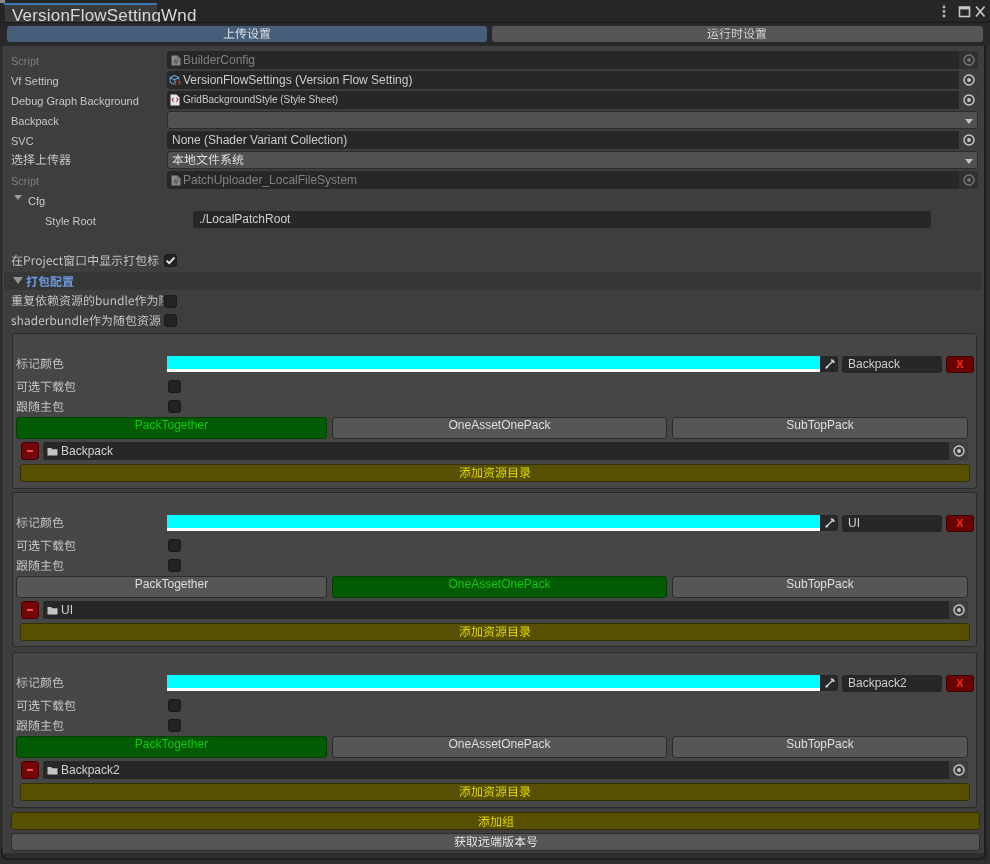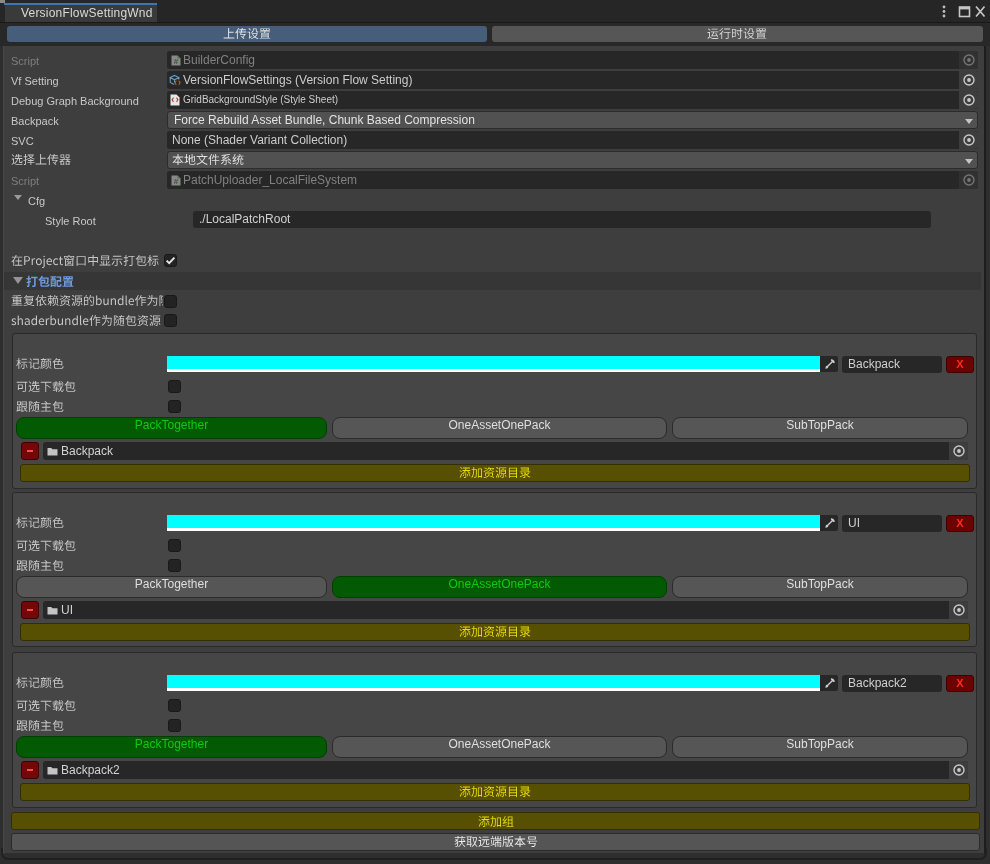--- a/index.html
+++ b/index.html
@@ -4,35 +4,35 @@
 html,body{width:990px;height:864px;overflow:hidden;background:#2E2E2E;font-family:"Liberation Sans",sans-serif;}
 .abs{position:absolute}
 .lbl{position:absolute;font-size:11px;color:#C8C8C8;height:14px;line-height:14px;white-space:nowrap}
 .objf{position:absolute;background:#272727;border-radius:3px;height:18px}
 .picker{position:absolute;right:0;top:0;width:19px;height:100%;background:#3D3D3D;border-radius:0 3px 3px 0}
 .drop{position:absolute;background:#515151;border-radius:3px;height:18px;border:1px solid #2C2C2C}
 .drop .txt{position:absolute;left:6px;font-size:12px;color:#E2E2E2;line-height:16px;white-space:nowrap}
 .caret{position:absolute;right:4px;top:7px;width:0;height:0;border-left:4.5px solid transparent;border-right:4.5px solid transparent;border-top:5.5px solid #C4C4C4}
 .cb{position:absolute;width:13px;height:13px;background:#232323;border:1px solid #191919;border-radius:3px}
 .gbox{position:absolute;left:12px;width:965px;background:#464646;border:1px solid #292929;border-radius:3px}
-.btn{position:absolute;height:22px;background:#565656;border:1px solid #2B2B2B;border-radius:8px;font-size:12px;color:#DFDFDF;text-align:center;line-height:15px}
+.btn{position:absolute;height:22px;background:#565656;border:1px solid #2B2B2B;border-radius:3px;font-size:12px;color:#DFDFDF;text-align:center;line-height:15px}
 .btn.sel{background:#025B02;border-color:#013F01;color:#10C810}
 .olive{position:absolute;height:18px;background:#575003;border:1px solid #332F00;border-radius:3px}
 .xbtn{position:absolute;width:28px;height:17px;background:#6B0303;border:1px solid #400000;border-radius:3px;color:#FF2B20;font-size:11px;font-weight:bold;text-align:center;line-height:15px}
 .minus{position:absolute;width:18px;height:18px;background:#740808;border:1px solid #430000;border-radius:3px}
 .minus i{position:absolute;left:5px;top:7px;width:6px;height:2px;background:#FF4A4A}
 .tfield{position:absolute;background:#272727;border-radius:3px;height:17px}
 .tfield .txt{position:absolute;left:6px;font-size:12px;color:#CFCFCF;line-height:17px;white-space:nowrap}
 </style></head><body>
 
 <div class="abs" style="left:0;top:0;width:990px;height:22px;background:#262626"></div>
 <div class="abs" style="left:0;top:0;width:5px;height:3px;background:#8A8A8A"></div>
 <div class="abs" style="left:4px;top:3px;width:153px;height:2px;background:#3B76B5"></div>
 <div class="abs" style="left:5px;top:5px;width:152px;height:17px;background:#3A3A3A"></div>
-<div class="abs" style="left:21px;top:6px;font-size:12px;color:#D9D9D9;letter-spacing:0.2px">VersionFlowSettingWnd</div>
+<div class="abs" style="left:12px;top:6px;font-size:17px;color:#D9D9D9;letter-spacing:0.2px">VersionFlowSettingWnd</div>
 <svg class="abs" style="left:938px;top:4px" width="50" height="15" viewBox="0 0 50 15">
 <circle cx="6" cy="3" r="1.4" fill="#BDBDBD"></circle>
     <circle cx="6" cy="7.5" r="1.4" fill="#BDBDBD"></circle>
     <circle cx="6" cy="12" r="1.4" fill="#BDBDBD"></circle>
 <rect x="21.5" y="3" width="10" height="9.5" fill="none" stroke="#C6C6C6" stroke-width="1.6"></rect>
 <rect x="21.5" y="3" width="10" height="2.4" fill="#C6C6C6"></rect>
 <path d="M38 2.5 L46.5 12.5 M46.5 2.5 L38 12.5" stroke="#C6C6C6" stroke-width="1.7" fill="none"></path>
 </svg>
 <div class="abs" style="left:0;top:22px;width:990px;height:24px;background:#282828;border-top:1px solid #191919"></div>
 <div class="abs" style="left:7px;top:26px;width:480px;height:16px;background:#465E7A;border-radius:3px"></div>
@@ -82,21 +82,20 @@
     <path d="M0.5 0.5 H6.5 L9.5 3.5 V11.5 H0.5 Z" fill="#E6E6E6"></path>
     <path d="M3.6 3.9 C2.6 4.1 2.9 5.3 2.2 5.8 C2.9 6.3 2.6 7.5 3.6 7.7 M6.4 3.9 C7.4 4.1 7.1 5.3 7.8 5.8 C7.1 6.3 7.4 7.5 6.4 7.7" stroke="#A83232" stroke-width="1.1" fill="none"></path>
   </svg>
 <div class="abs" style="left:183px;top:91px;font-size:10px;color:#CCCCCC;line-height:18px;white-space:nowrap">GridBackgroundStyle (Style Sheet)</div>
 <svg class="abs" style="left:962.5px;top:94.0px" width="12" height="12" viewBox="0 0 12 12">
     <circle cx="6" cy="6" r="5" fill="none" stroke="#C8C8C8" stroke-width="1.4"></circle>
     <circle cx="6" cy="6" r="1.9" fill="#C8C8C8"></circle>
   </svg>
 <div class="lbl" style="left:11px;top:114px">Backpack</div>
 <div class="drop" style="left:167px;top:111px;width:811px">
-    <div class="txt">Force Rebuild Asset Bundle, Chunk Based Compression</div>
     <div class="caret"></div>
   </div>
 <div class="lbl" style="left:11px;top:134px">SVC</div>
 <div class="objf" style="left:167px;top:131px;width:811px">
     <div class="picker" style="background:#3D3D3D"></div>
   </div>
 <div class="abs" style="left:172px;top:131px;font-size:12px;color:#CCCCCC;line-height:18px;white-space:nowrap">None (Shader Variant Collection)</div>
 <svg class="abs" style="left:962.5px;top:134.0px" width="12" height="12" viewBox="0 0 12 12">
     <circle cx="6" cy="6" r="5" fill="none" stroke="#C8C8C8" stroke-width="1.4"></circle>
     <circle cx="6" cy="6" r="1.9" fill="#C8C8C8"></circle>

